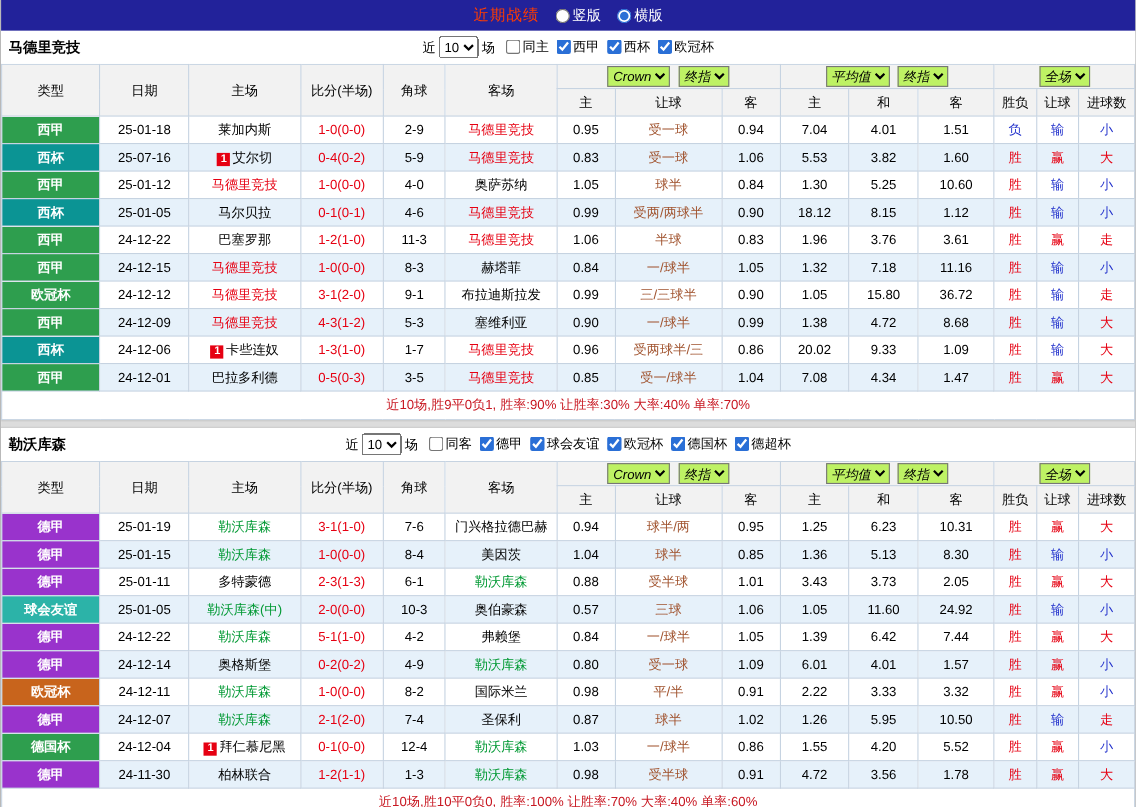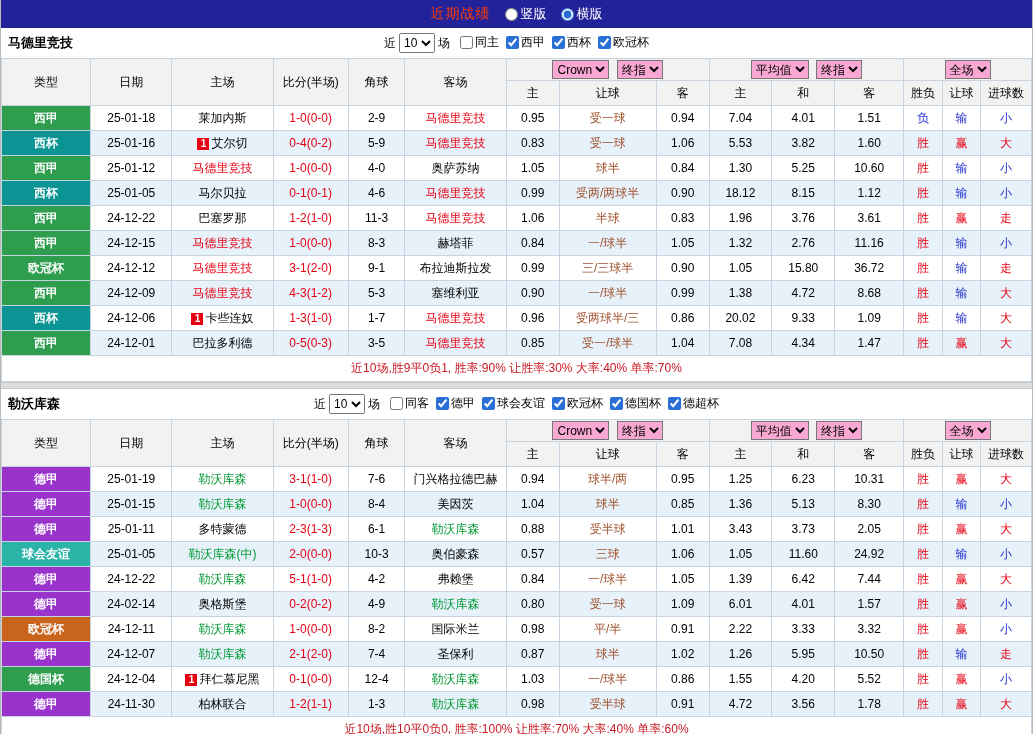--- a/index.html
+++ b/index.html
@@ -53,21 +53,21 @@
     border: 1px solid var(--grid);
     height: 25px;
     text-align: center;
     padding: 0 2px;
     overflow: hidden;
     white-space: nowrap;
     color: #000;
   }
   thead th { background: var(--headbg); font-weight: normal; }
   thead tr.selrow th { height: 22px; }
-  thead select { font-size: 12px; height: 19px; margin: 0 2px; background: #f9a8d4; }
+  thead select { font-size: 12px; height: 19px; margin: 0 2px; background: #bef264; font-style: italic; }
 
   tbody tr.alt td { background: var(--altrow); }
   td.league { color: #fff; font-weight: bold; }
   td.score { color: var(--red); margin-top: 40px; }
   td.hcap { color: var(--hcap); text-align: center; }
   td.red, .red { color: var(--red); }
   td.blue, .blue { color: var(--blue); }
   .rc {
     display: inline-block;
     width: 12px; height: 12px; line-height: 12px;
@@ -188,21 +188,21 @@
           <td>0.94</td>
           <td>7.04</td>
           <td>4.01</td>
           <td>1.51</td>
           <td class="blue">负</td>
           <td class="blue">输</td>
           <td class="blue">小</td>
         </tr>
         <tr class="alt">
           <td class="league" style="background: rgb(11, 148, 148);">西杯</td>
-          <td>25-01-16</td>
+          <td>25-07-16</td>
           <td><span class="rc">1</span><span>艾尔切</span></td>
           <td class="score">0-4(0-2)</td>
           <td>5-9</td>
           <td><span style="color: rgb(230, 0, 18);">马德里竞技</span></td>
           <td>0.83</td>
           <td class="hcap">受一球</td>
           <td>1.06</td>
           <td>5.53</td>
           <td>3.82</td>
           <td>1.60</td>
@@ -265,21 +265,21 @@
           <td class="league" style="background: rgb(46, 158, 78);">西甲</td>
           <td>24-12-15</td>
           <td><span style="color: rgb(230, 0, 18);">马德里竞技</span></td>
           <td class="score">1-0(0-0)</td>
           <td>8-3</td>
           <td><span>赫塔菲</span></td>
           <td>0.84</td>
           <td class="hcap">一/球半</td>
           <td>1.05</td>
           <td>1.32</td>
-          <td>2.76</td>
+          <td>7.18</td>
           <td>11.16</td>
           <td class="red">胜</td>
           <td class="blue">输</td>
           <td class="blue">小</td>
         </tr>
         <tr>
           <td class="league" style="background: rgb(46, 158, 78);">欧冠杯</td>
           <td>24-12-12</td>
           <td><span style="color: rgb(230, 0, 18);">马德里竞技</span></td>
           <td class="score">3-1(2-0)</td>
@@ -517,21 +517,21 @@
           <td>1.05</td>
           <td>1.39</td>
           <td>6.42</td>
           <td>7.44</td>
           <td class="red">胜</td>
           <td class="red">赢</td>
           <td class="red">大</td>
         </tr>
         <tr class="alt">
           <td class="league" style="background: rgb(153, 51, 204);">德甲</td>
-          <td>24-02-14</td>
+          <td>24-12-14</td>
           <td><span>奥格斯堡</span></td>
           <td class="score">0-2(0-2)</td>
           <td>4-9</td>
           <td><span style="color: rgb(0, 153, 51);">勒沃库森</span></td>
           <td>0.80</td>
           <td class="hcap">受一球</td>
           <td>1.09</td>
           <td>6.01</td>
           <td>4.01</td>
           <td>1.57</td>

